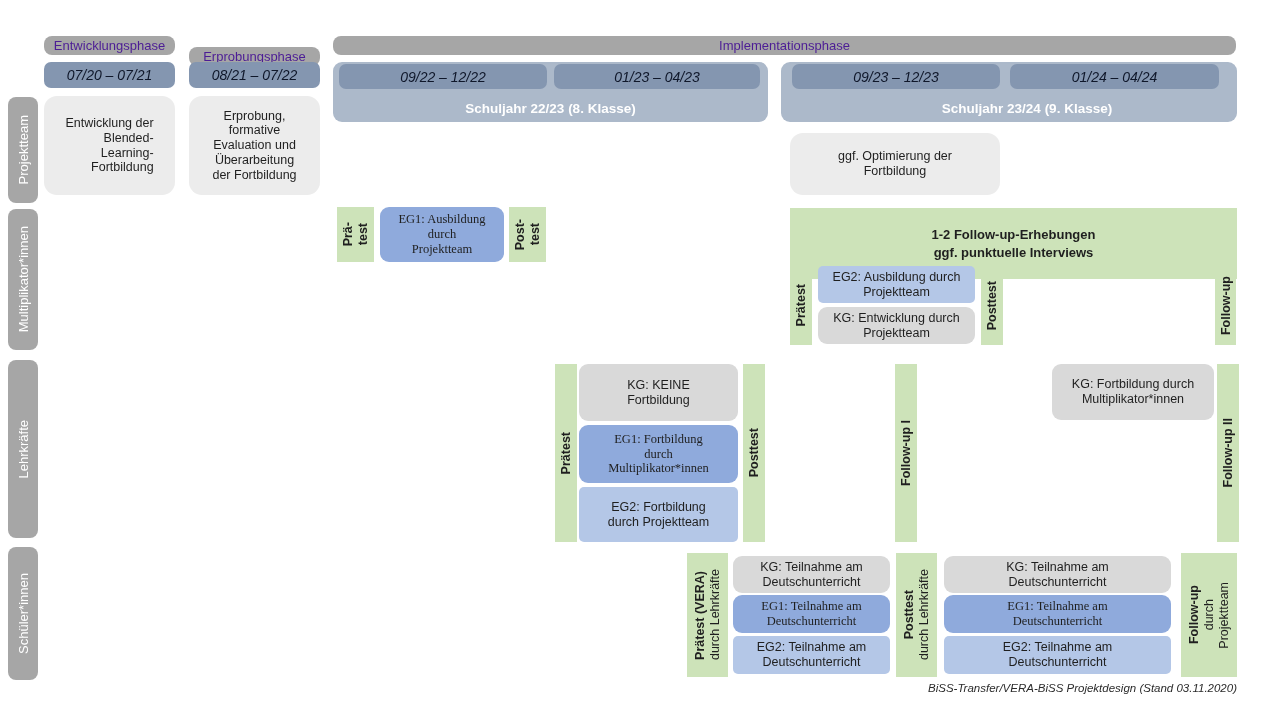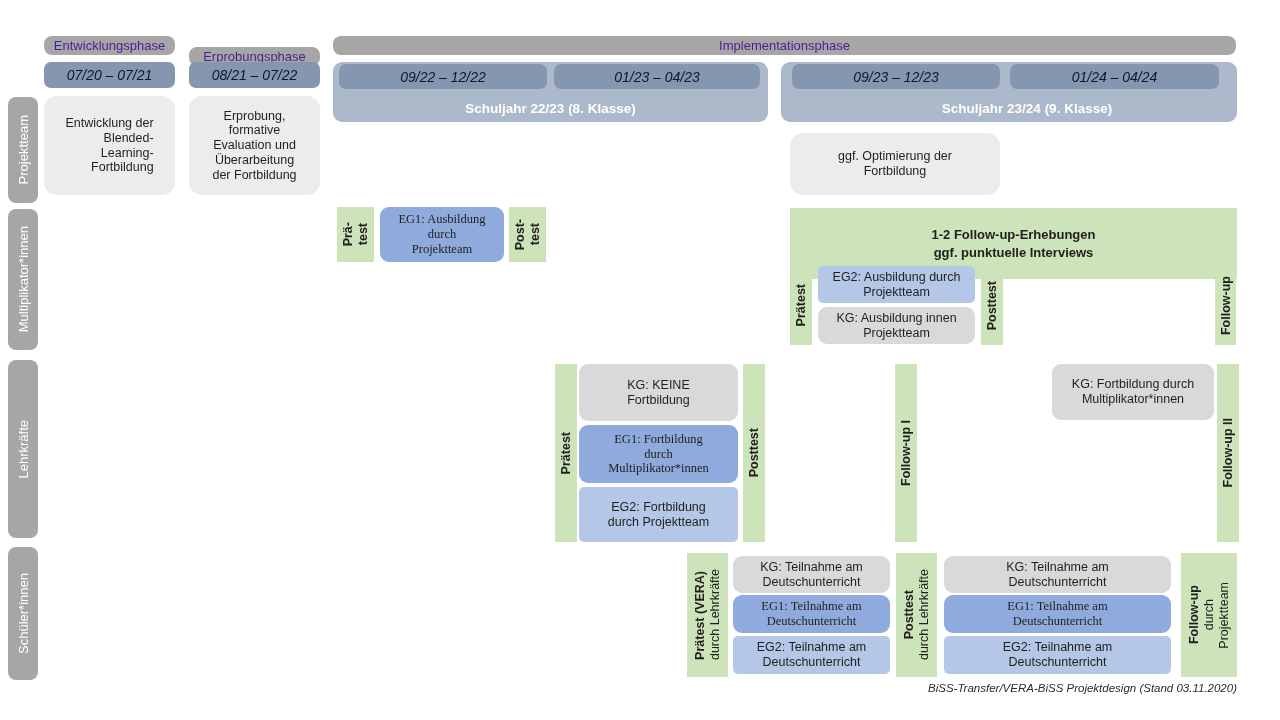--- a/index.html
+++ b/index.html
@@ -97,21 +97,21 @@
   </div>
 
   <div class="abs cen greenbar bannertext" style="left:790px;top:192px;width:447px;height:71px;margin-top:16px;">1-2 Follow-up-Erhebungen
 ggf. punktuelle Interviews</div>
 
   <div class="abs cen greenbar" style="left:790px;top:266px;width:22px;height:79px;">
     <span class="vtext vbold">Prätest</span>
   </div>
   <div class="abs cen eg2box box-text" style="left:818px;top:266px;width:157px;height:37px;">EG2: Ausbildung durch
 Projektteam</div>
-  <div class="abs cen kgbox box-text" style="left:818px;top:307px;width:157px;height:37px;">KG: Ausbildung innen
+  <div class="abs cen kgbox box-text" style="left:818px;top:307px;width:157px;height:37px;">KG: Entwicklung durch
 Projektteam</div>
   <div class="abs cen greenbar" style="left:981px;top:266px;width:22px;height:79px;">
     <span class="vtext vbold">Posttest</span>
   </div>
   <div class="abs cen greenbar" style="left:1215px;top:266px;width:21px;height:79px;">
     <span class="vtext vbold">Follow-up</span>
   </div>
 
   <div class="abs cen greenbar" style="left:555px;top:364px;width:22px;height:178px;">
     <span class="vtext vbold">Prätest</span>

